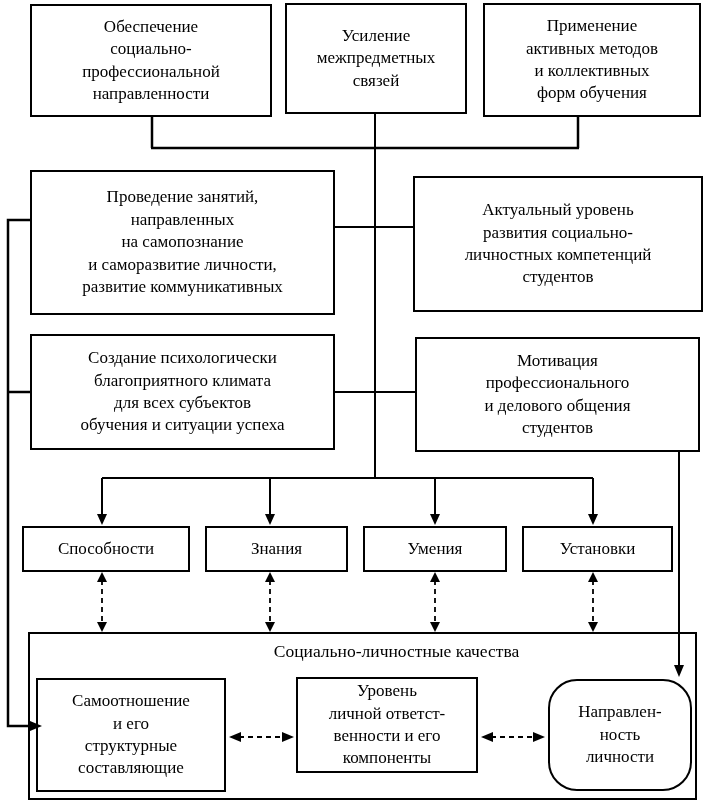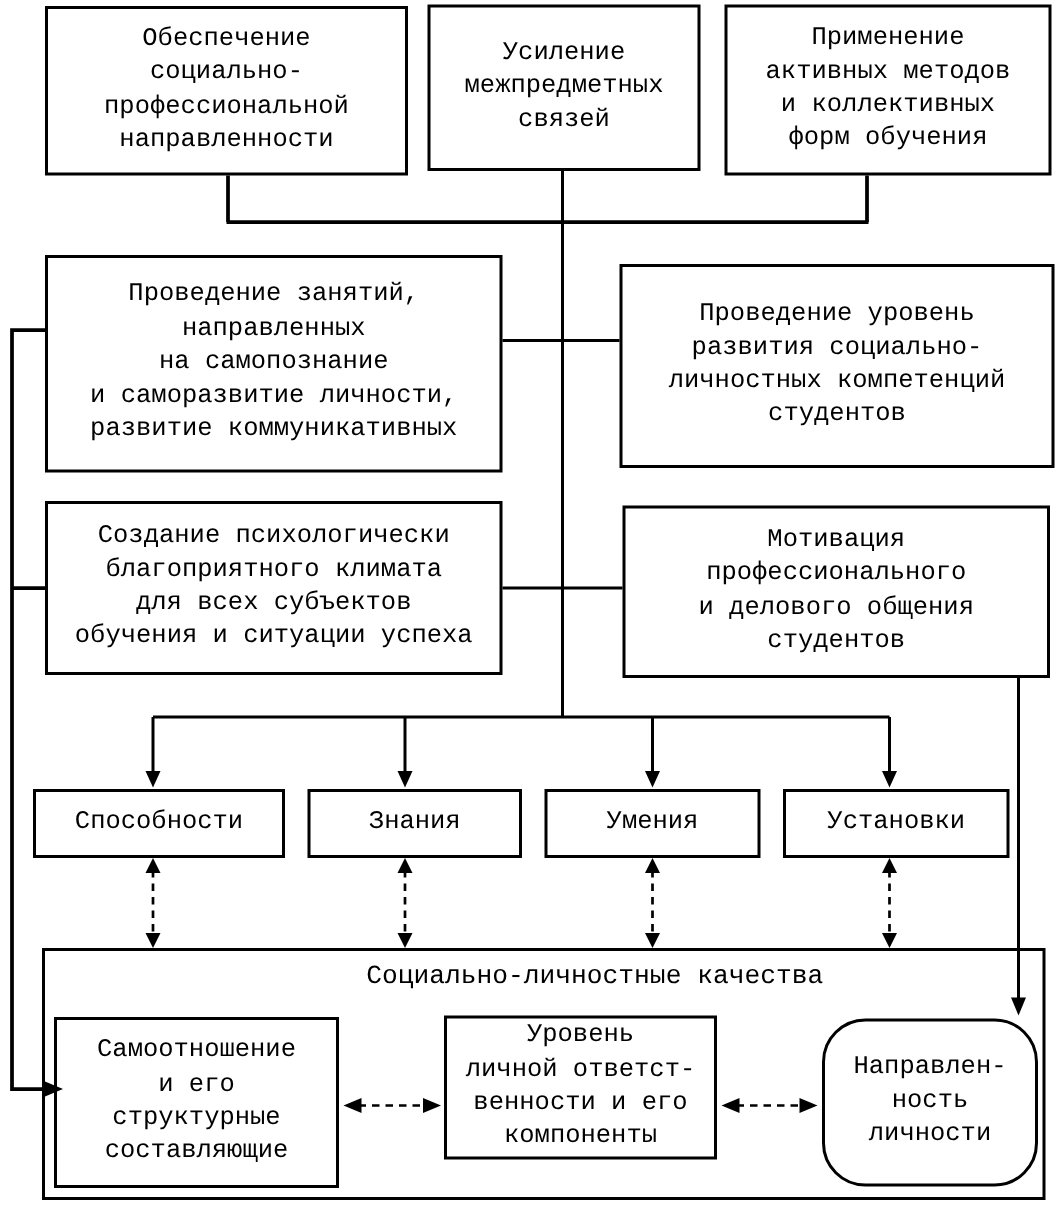--- a/index.html
+++ b/index.html
@@ -5,21 +5,21 @@
   html, body {
     margin: 0;
     padding: 0;
     background: #ffffff;
   }
   .canvas {
     position: relative;
     width: 706px;
     height: 806px;
     background: #ffffff;
-    font-family: Liberation Mono, monospace;
+    font-family: Liberation Serif, serif;
     color: #000000;
     overflow: hidden;
   }
   .box {
     position: absolute;
     box-sizing: border-box;
     border: 2px solid #000000;
     background: #ffffff;
     display: flex;
     align-items: center;
@@ -158,21 +158,21 @@
 активных методов
 и коллективных
 форм обучения</div>
 
   <div class="box" style="left:30px; top:170px; width:305px; height:145px;">Проведение занятий,
 направленных
 на самопознание
 и саморазвитие личности,
 развитие коммуникативных</div>
 
-  <div class="box" style="left:413px; top:176px; width:290px; height:136px;">Проведение уровень
+  <div class="box" style="left:413px; top:176px; width:290px; height:136px;">Актуальный уровень
 развития социально-
 личностных компетенций
 студентов</div>
 
   <div class="box" style="left:30px; top:334px; width:305px; height:116px;">Создание психологически
 благоприятного климата
 для всех субъектов
 обучения и ситуации успеха</div>
 
   <div class="box" style="left:415px; top:337px; width:285px; height:115px;">Мотивация

